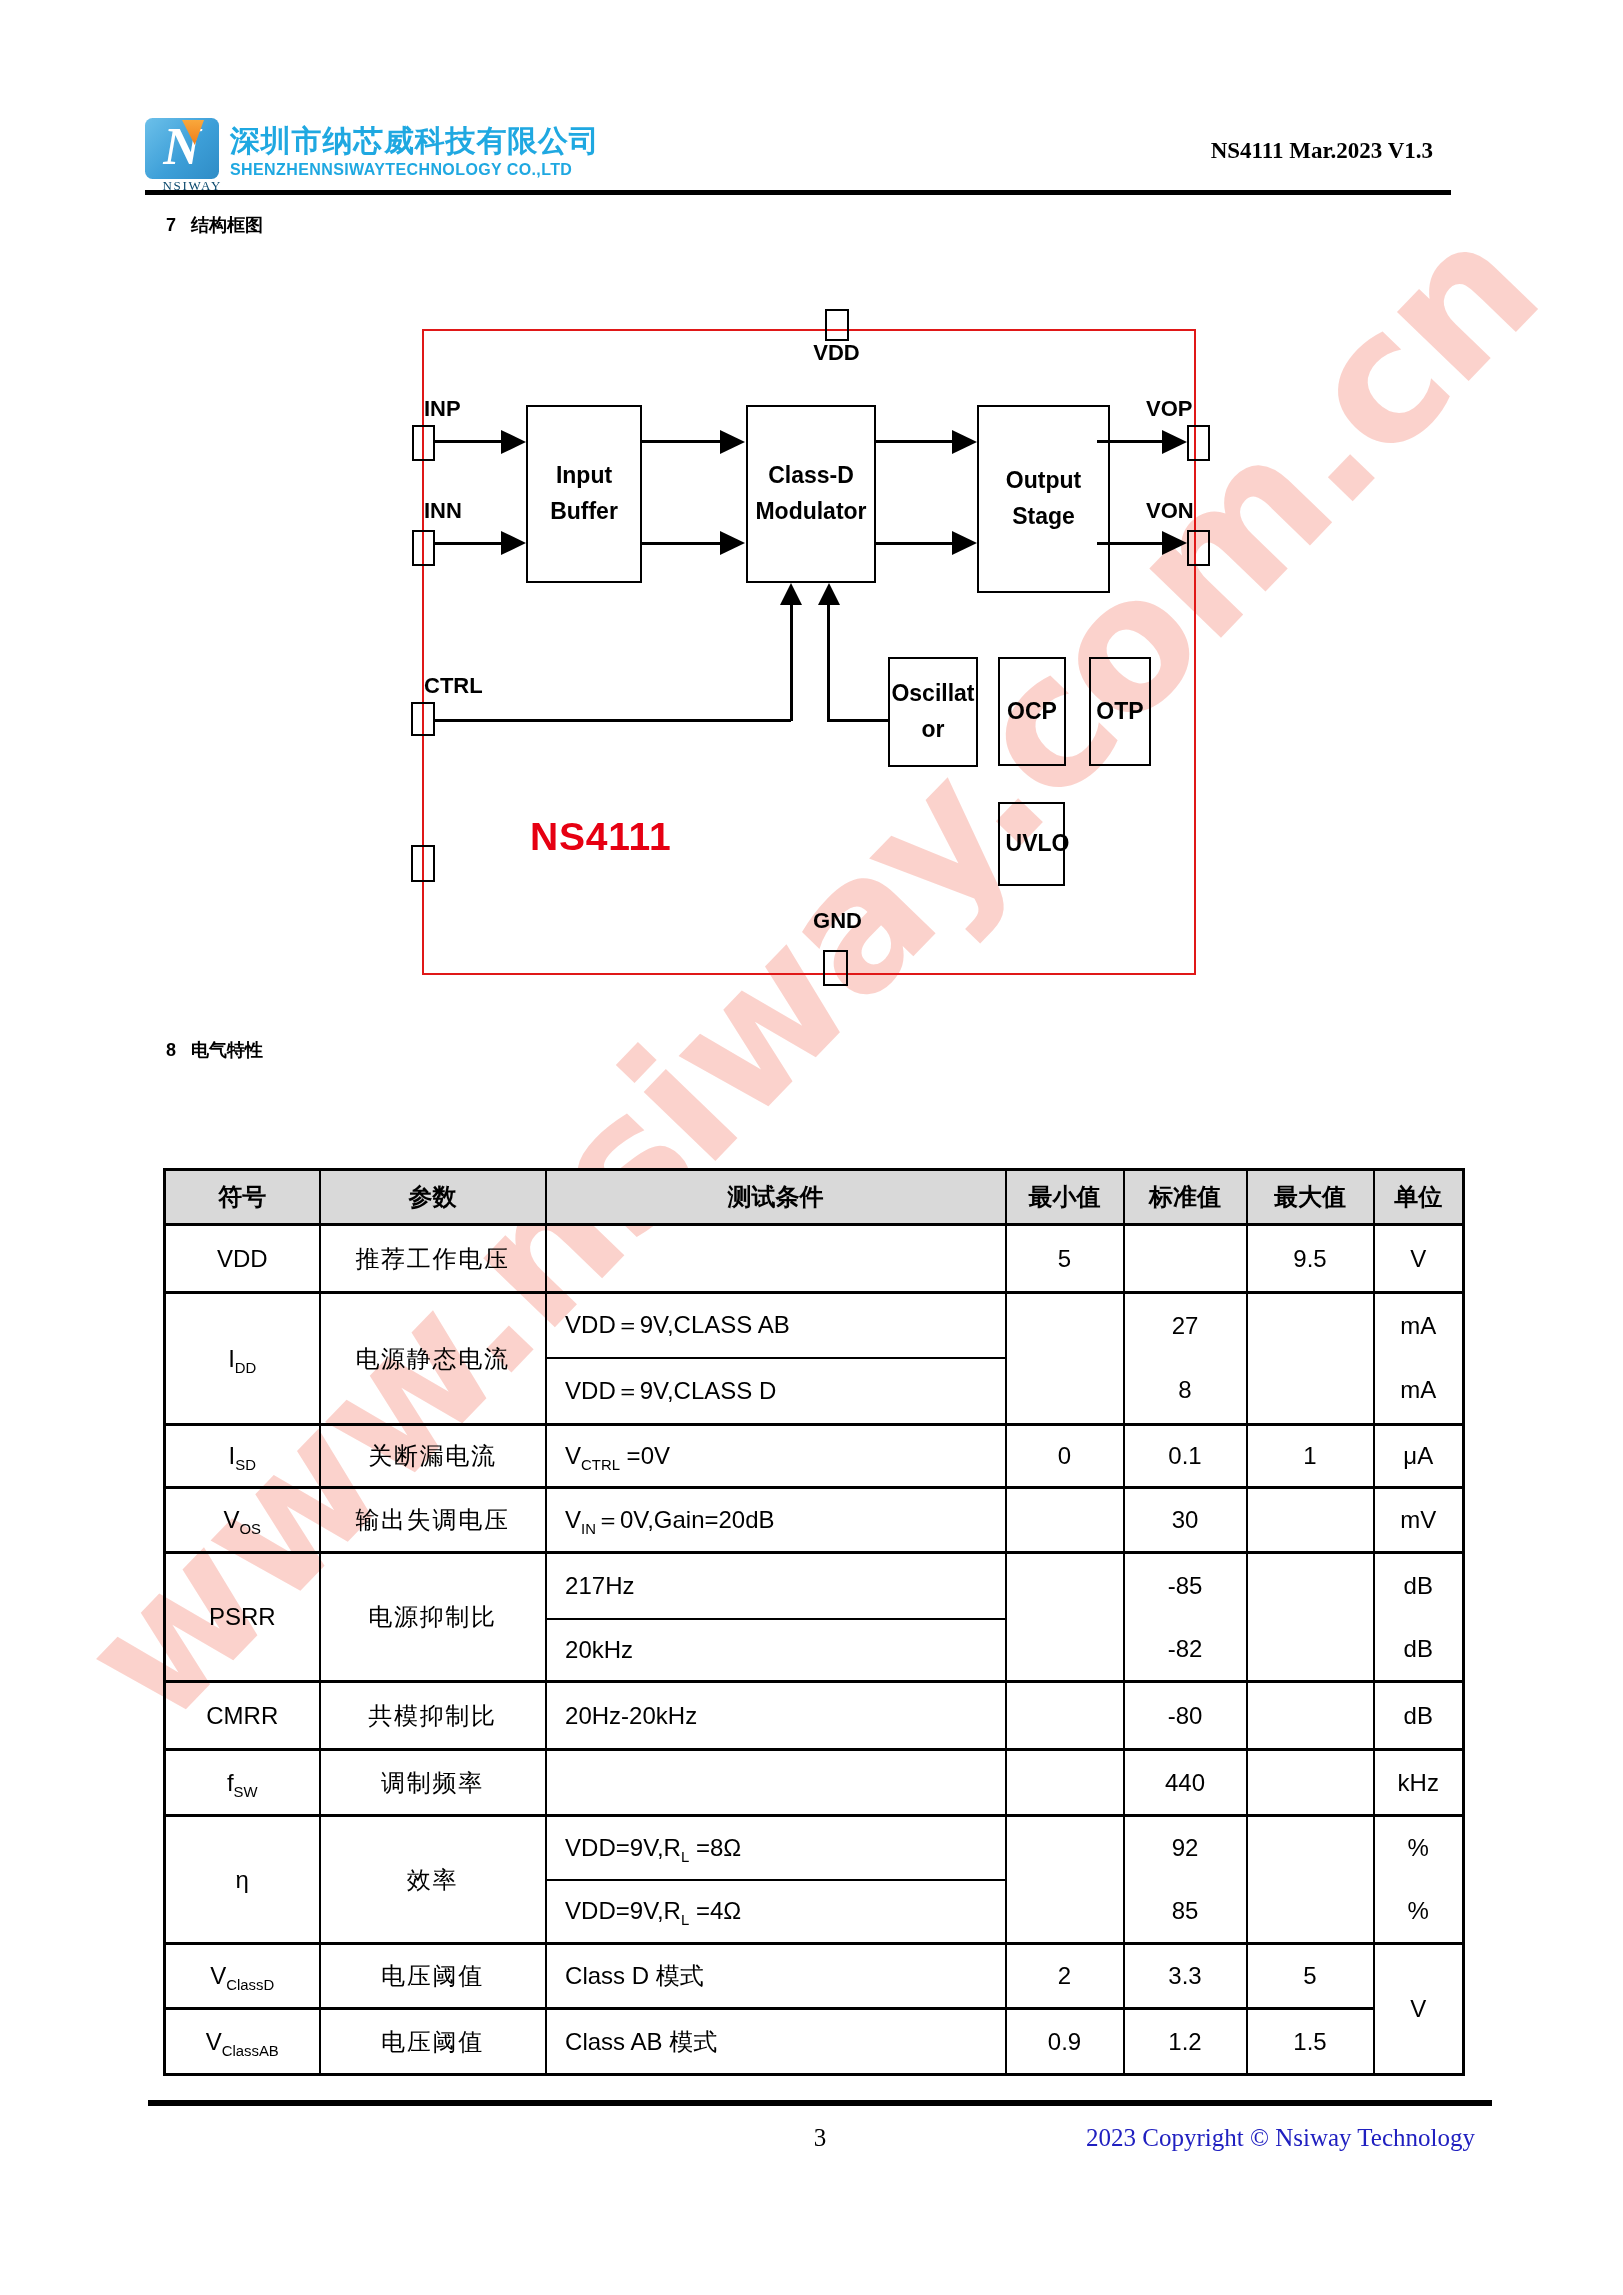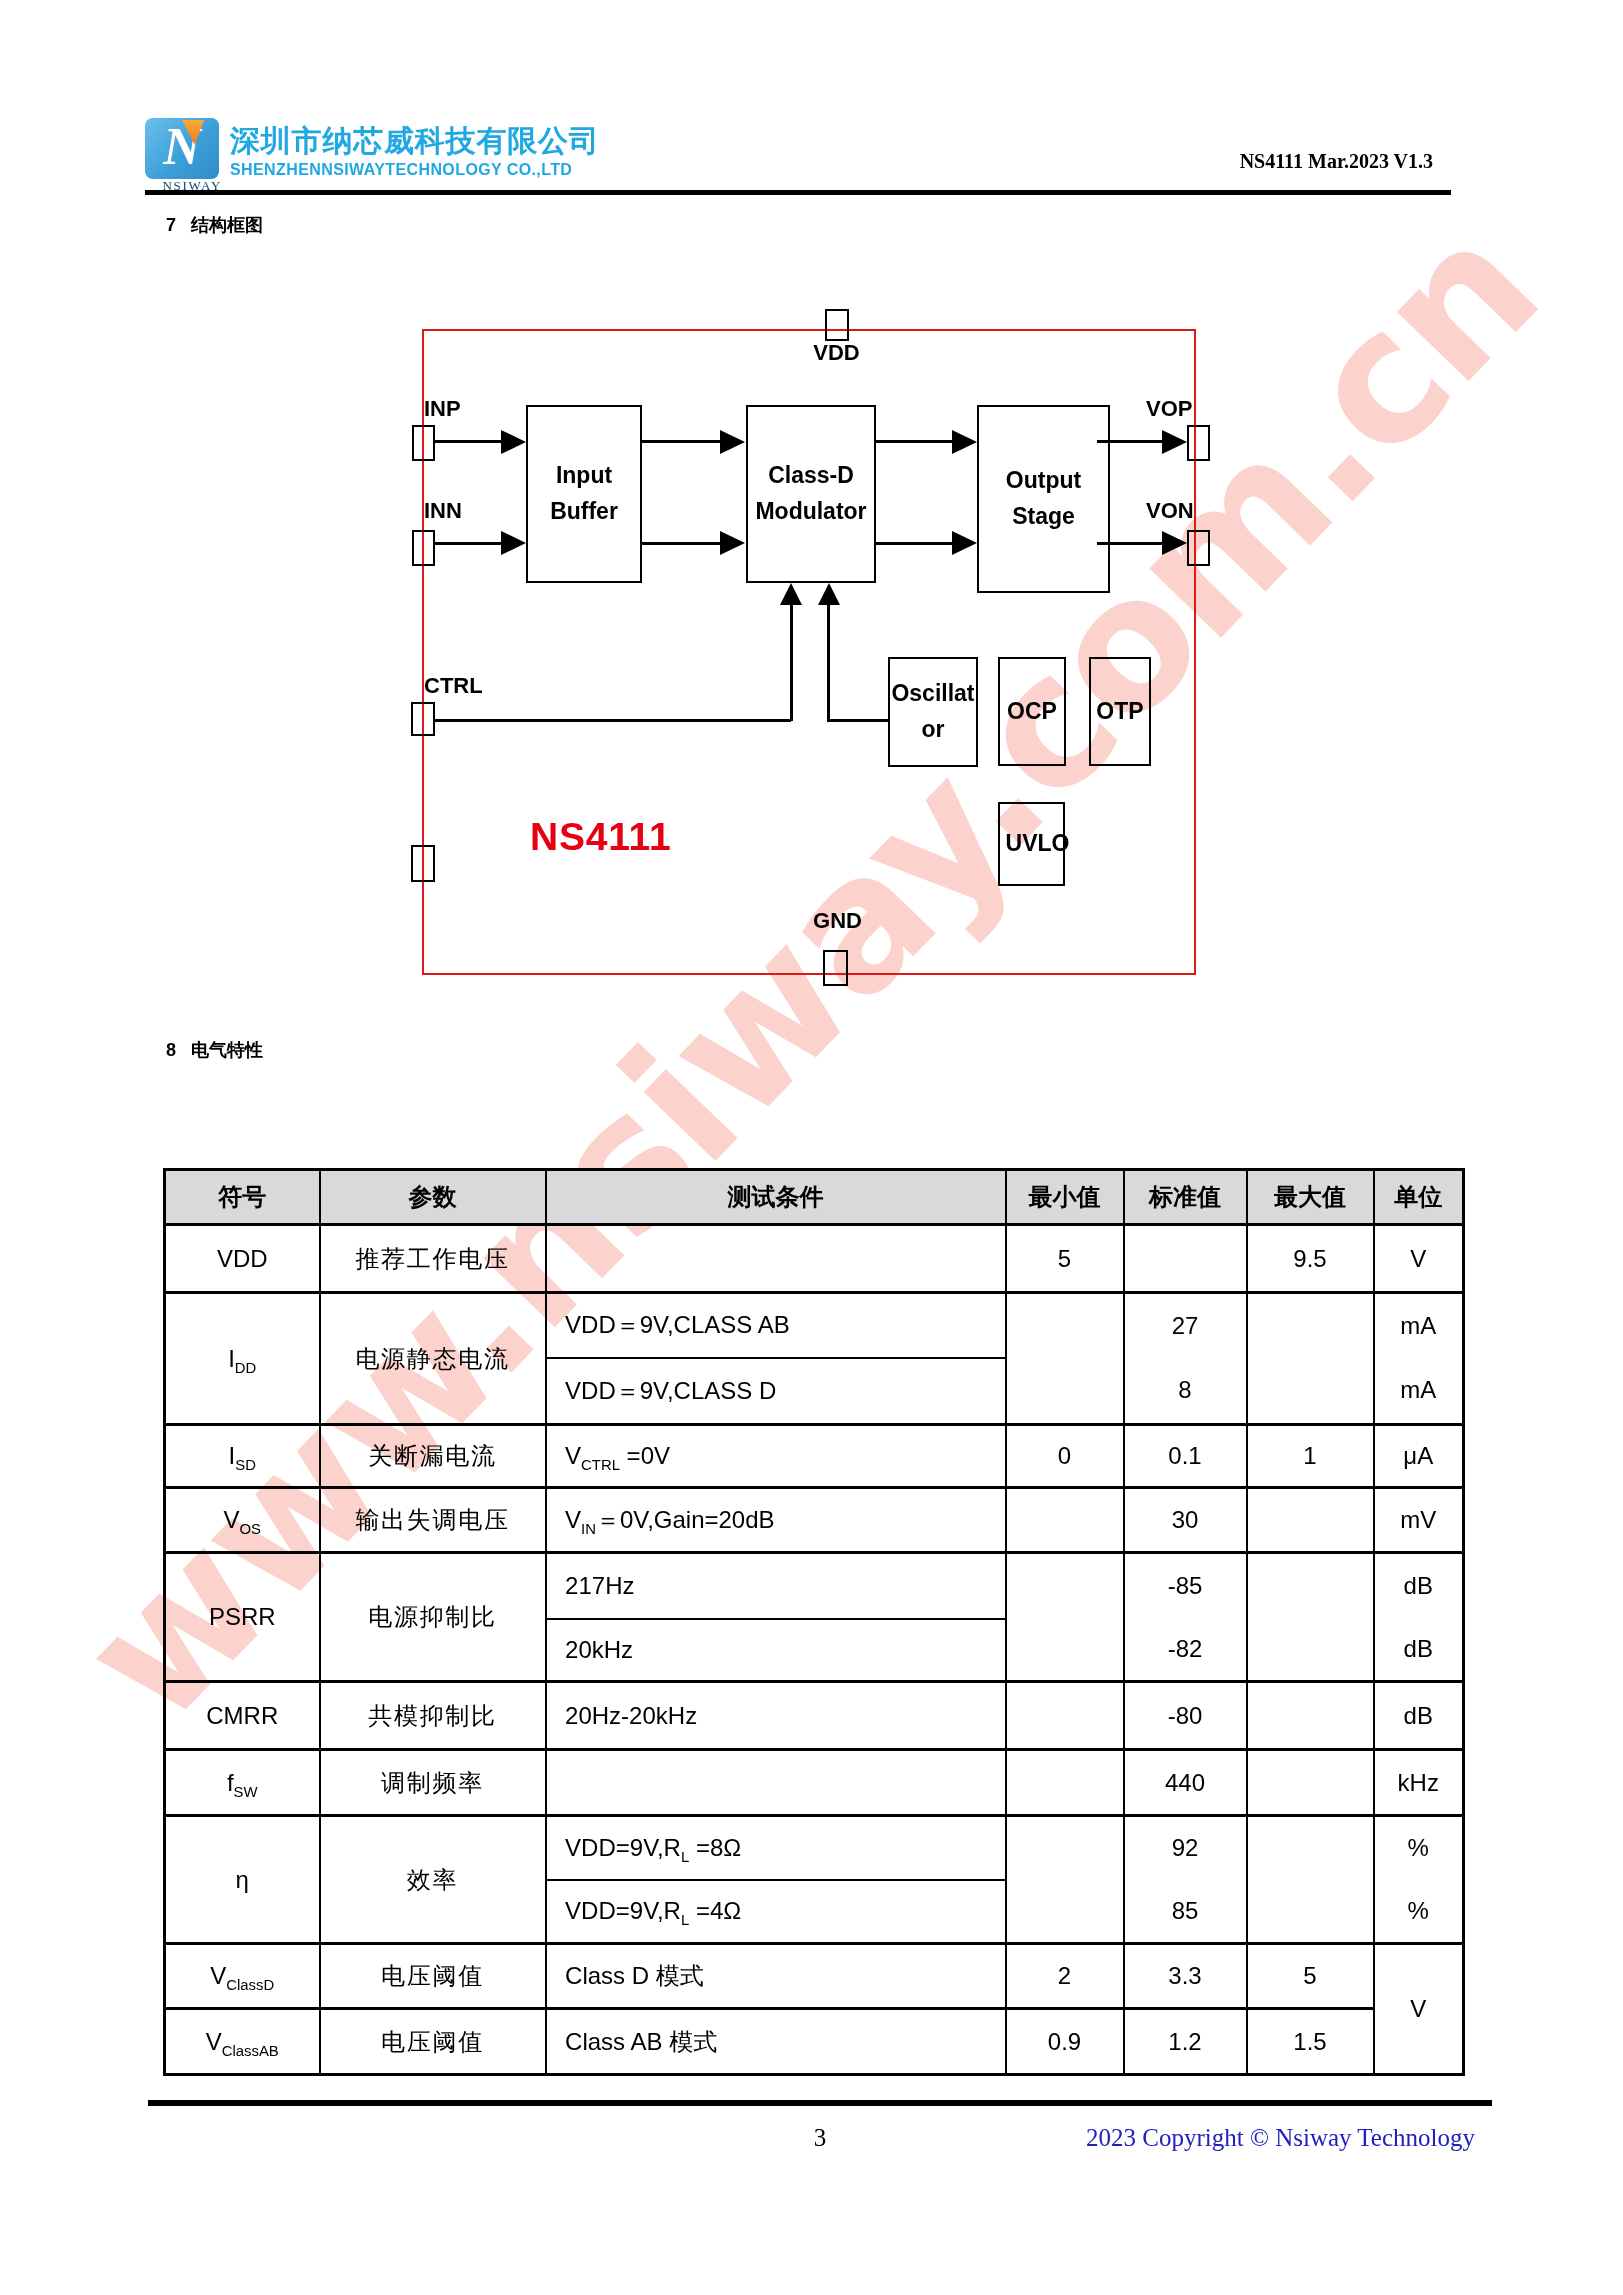--- a/index.html
+++ b/index.html
@@ -19,21 +19,21 @@
     background:linear-gradient(135deg,#6cc0ea 0%,#3d9fd8 55%,#2f8cc6 100%);
     display:flex;align-items:center;justify-content:center;}
   .logo-n{font-family:"Liberation Serif",serif;font-style:italic;font-weight:bold;
     font-size:52px;color:#fff;line-height:1;transform:translatey(-1.7px);}
   .logo-tri{left:182px;top:120px;width:22px;height:25px;background:linear-gradient(180deg,#f9a83c,#ee7d1a);
     clip-path:polygon(0 0,100% 0,58% 100%);}
   .logo-brand{left:144px;top:178px;width:78px;text-align:right;font-family:"Liberation Serif",serif;
     font-size:13px;letter-spacing:1.7px;color:#0c4a6e;}
   .company-cn{left:230px;top:121px;font-size:30px;font-weight:bold;letter-spacing:0.8px;}
   .company-en{left:230px;top:161px;font-size:16px;font-weight:bold;letter-spacing:0.4px;}
-  .doc-ref{top:138px;right:190px;font-family:"Liberation Serif",serif;font-weight:bold;font-size:20px;margin-top:12px;}
+  .doc-ref{top:138px;right:190px;font-family:"Liberation Serif",serif;font-weight:bold;font-size:23px;}
   .header-rule{left:145px;top:190px;width:1306px;height:5px;background:#000;}
 
   
   .sec-head{font-weight:bold;font-size:18px;}
   .sec-head .sec-no{margin-right:15px;}
   .s7{left:166px;top:213px;}
   .s8{left:166px;top:1038px;}
   .cond-line{left:166px;top:1102px;font-size:24.5px;}
 
   

